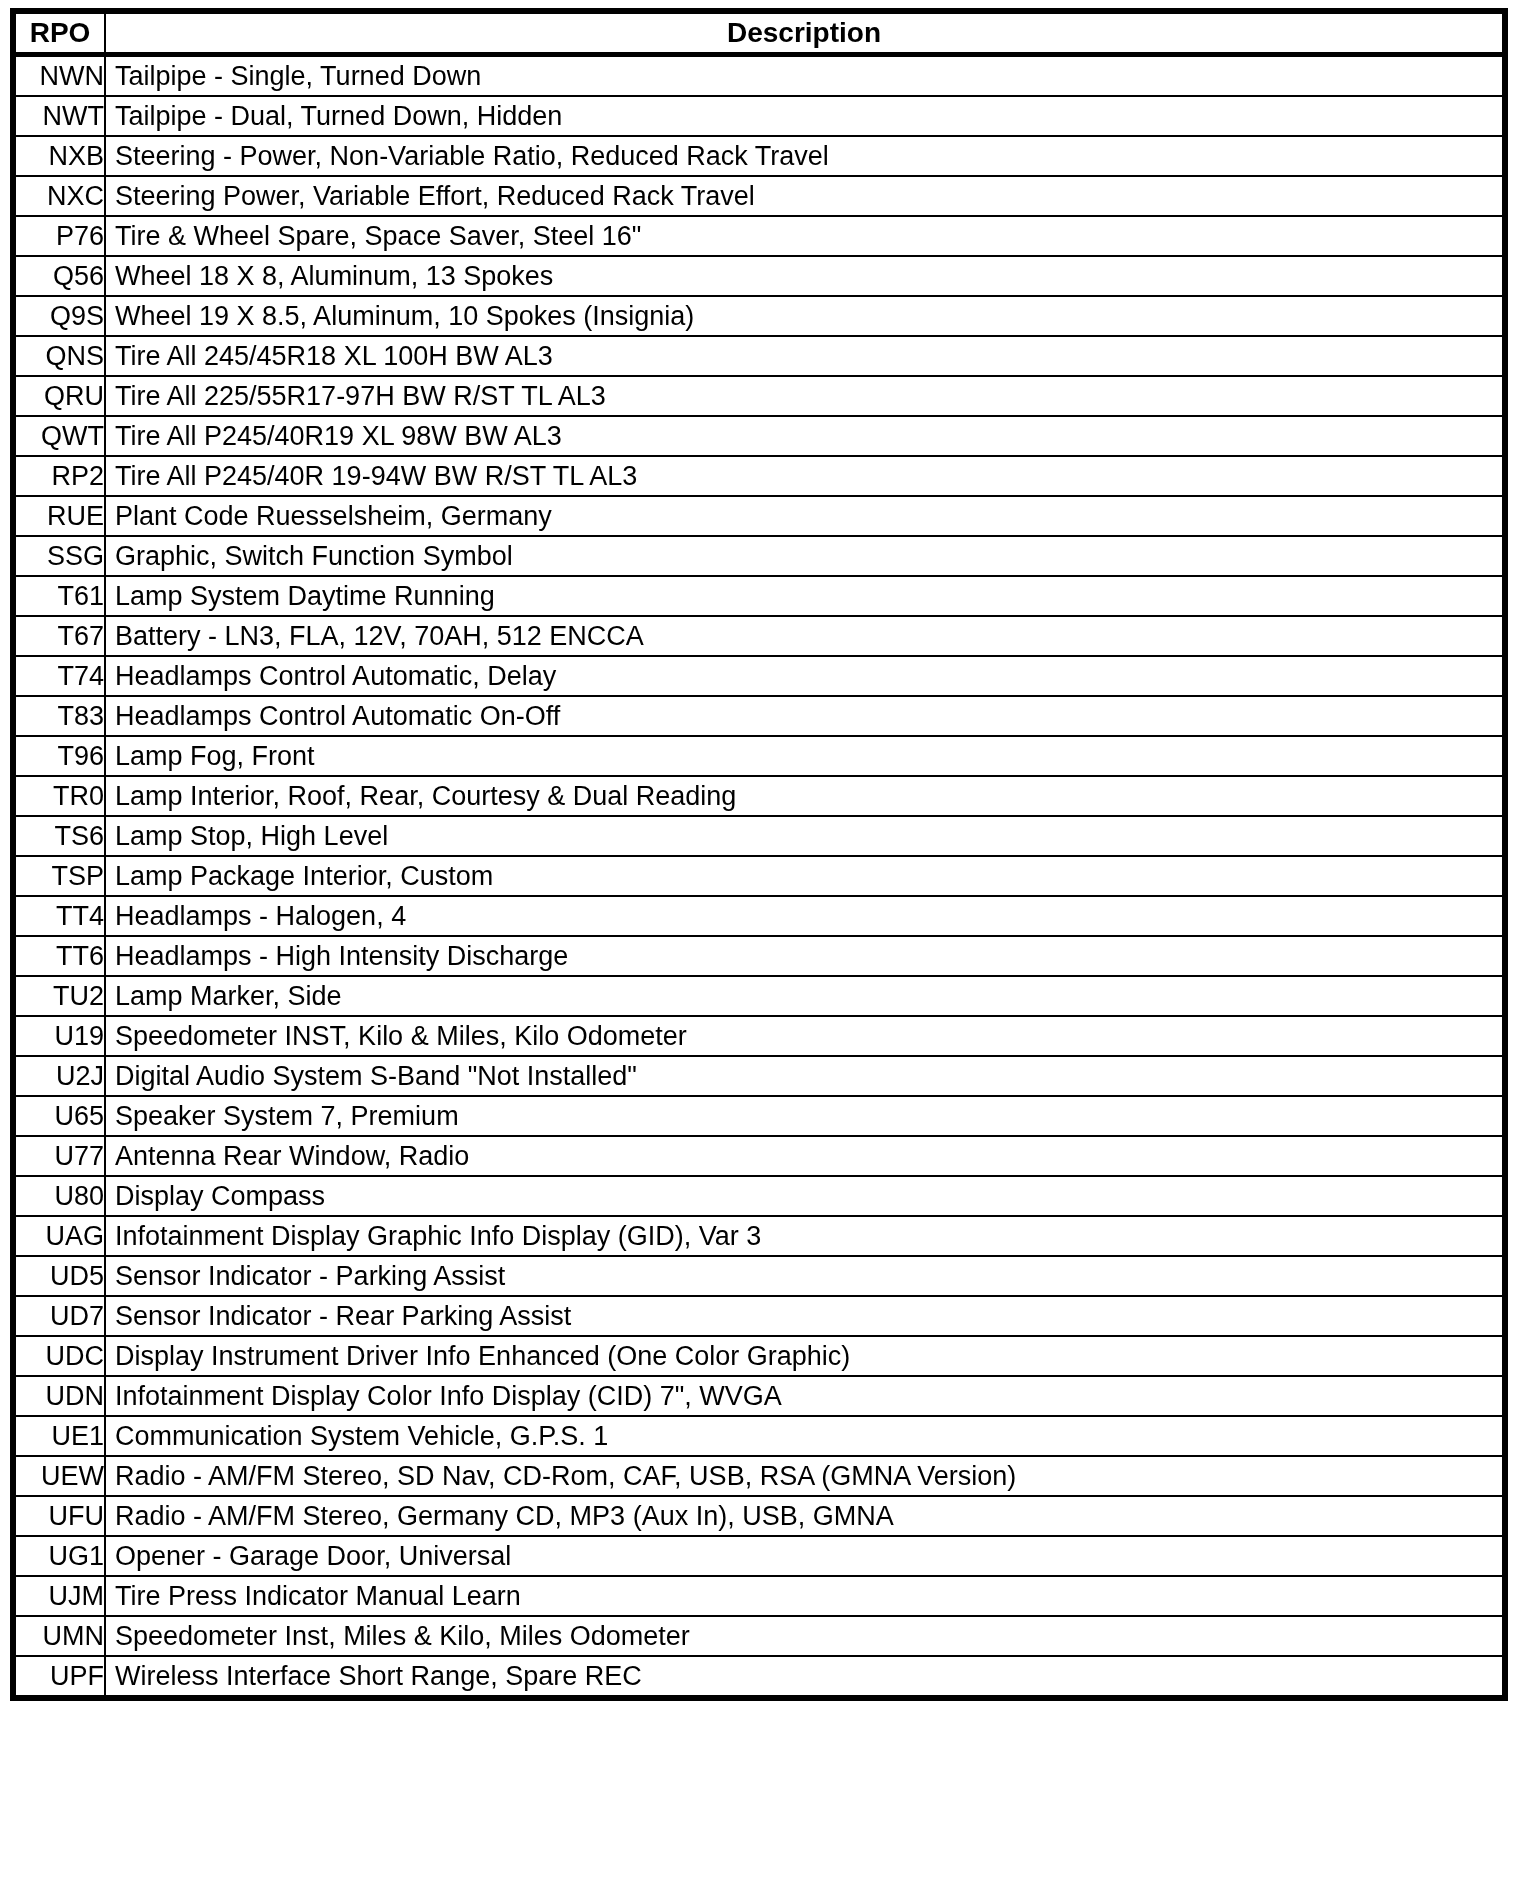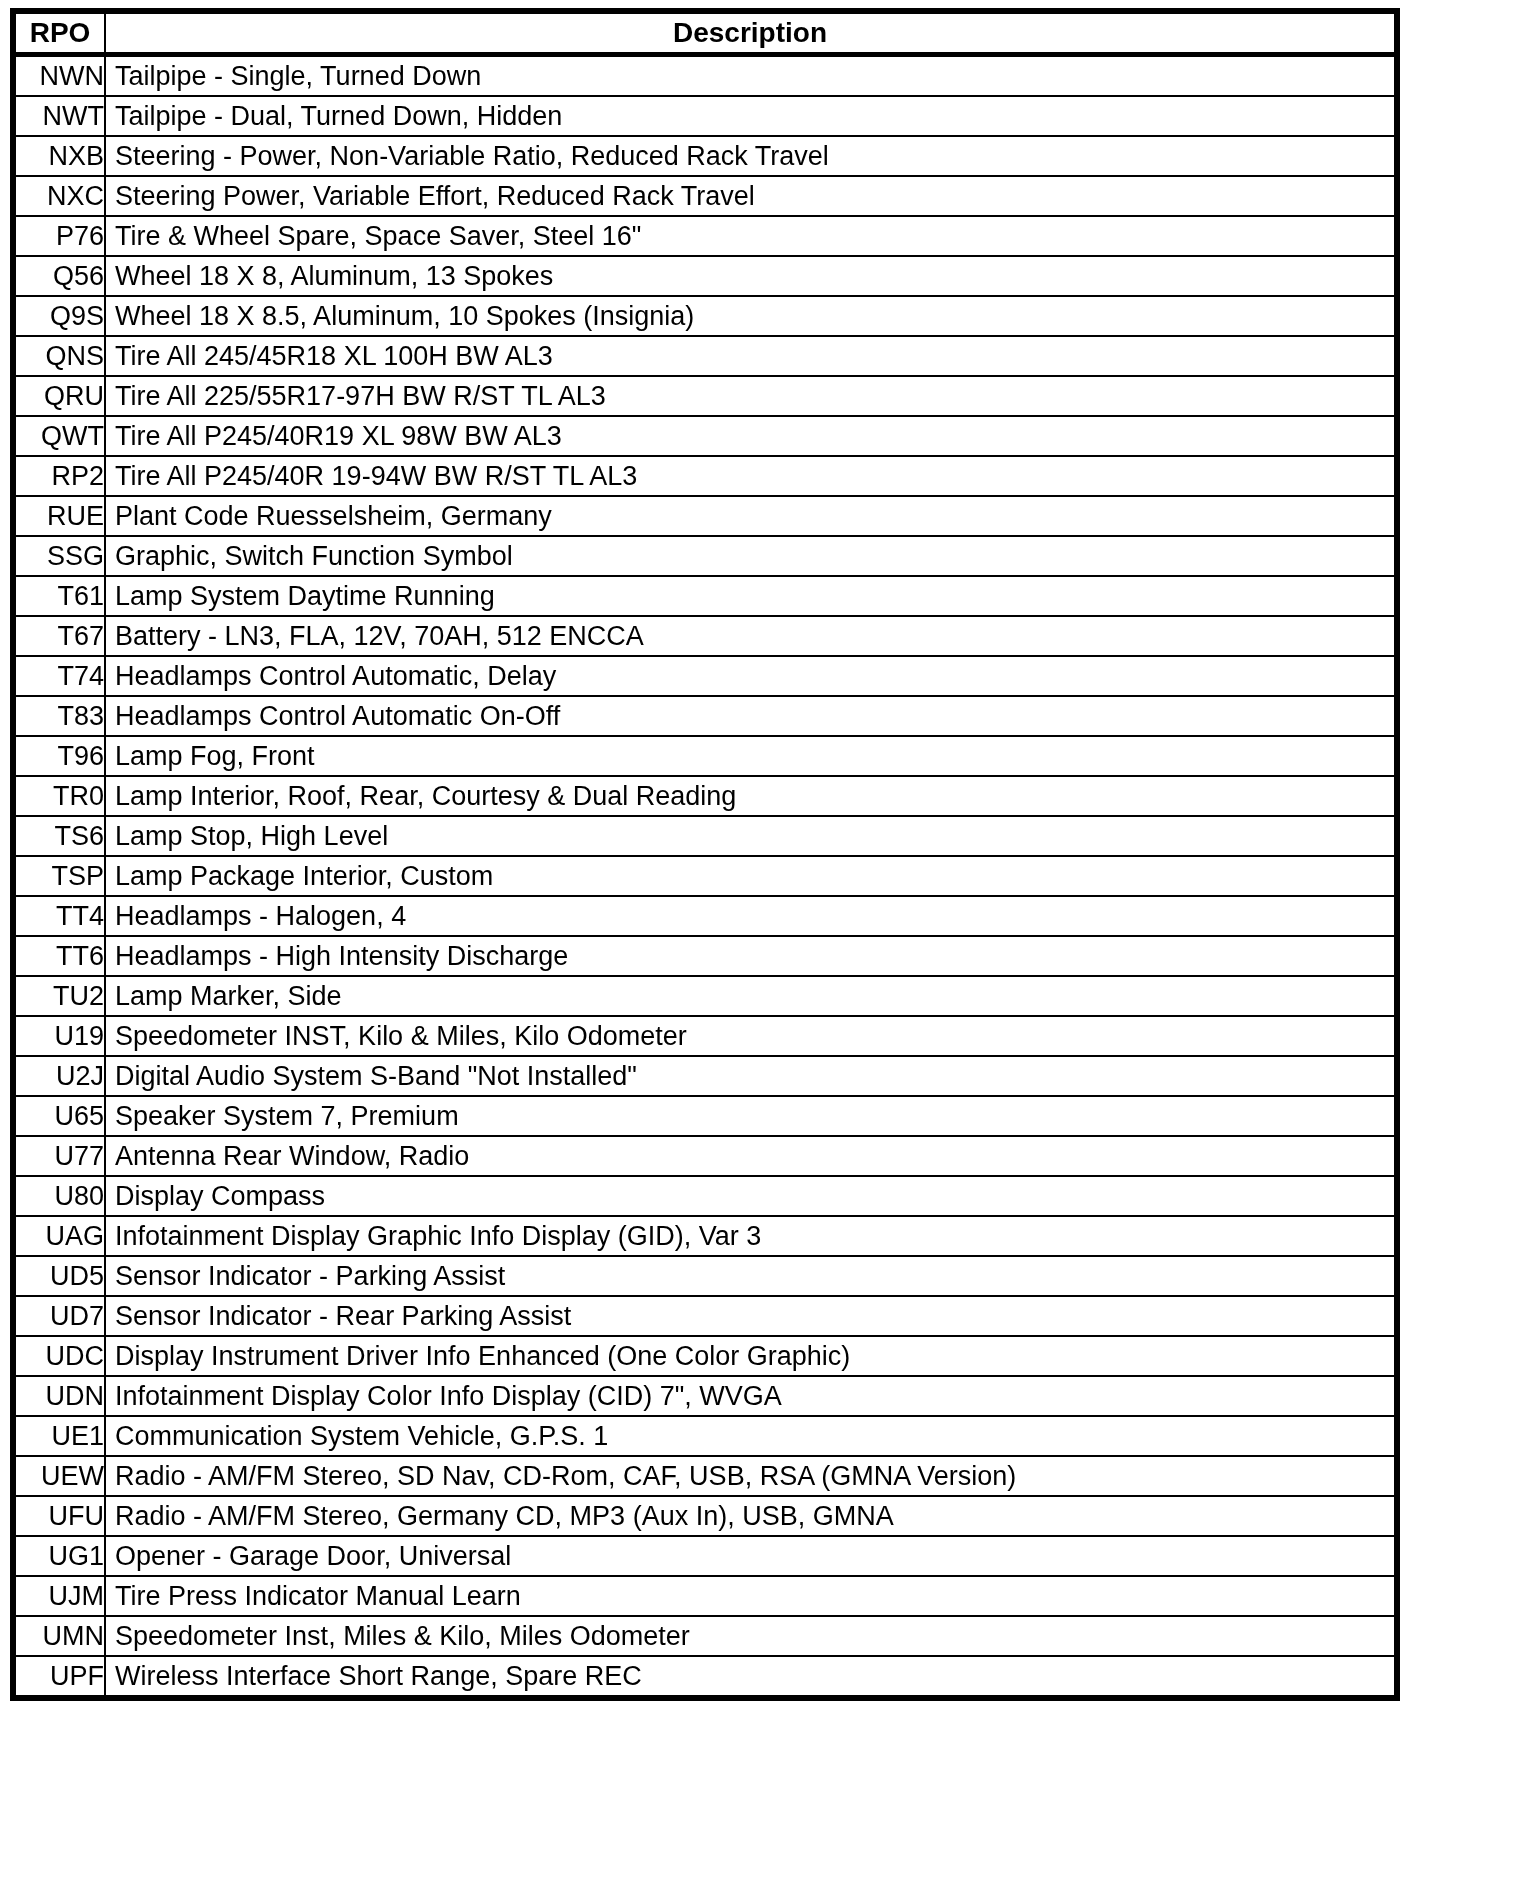--- a/index.html
+++ b/index.html
@@ -12,21 +12,21 @@
     height: 1878px;
     font-family: "Liberation Sans", "DejaVu Sans", sans-serif;
     color: #000000;
     overflow: hidden;
   }
   .page {
     padding: 8px 8px 0 10px;
   }
   table.rpo-table {
     border-collapse: collapse;
-    width: 1390px;
+    width: 1498px;
     table-layout: fixed;
   }
   table.rpo-table, th, td {
     border: 2px solid #000000;
   }
   table.rpo-table {
     border: 6px solid #000000;
   }
   thead th {
     border-bottom: 5px solid #000000;
@@ -97,21 +97,21 @@
   </tr>
 
 
   <tr>
     <td class="rpo">Q56</td>
     <td class="desc">Wheel 18 X 8, Aluminum, 13 Spokes</td>
   </tr>
 
   <tr>
     <td class="rpo">Q9S</td>
-    <td class="desc">Wheel 18 X 8.5, Aluminum, 10 Spokes (Insignia)</td>
+    <td class="desc">Wheel 19 X 8.5, Aluminum, 10 Spokes (Insignia)</td>
   </tr>
 
   <tr>
     <td class="rpo">QNS</td>
     <td class="desc">Tire All 245/45R18 XL 100H BW AL3</td>
   </tr>
 
   <tr>
     <td class="rpo">QRU</td>
     <td class="desc">Tire All 225/55R17-97H BW R/ST TL AL3</td>

